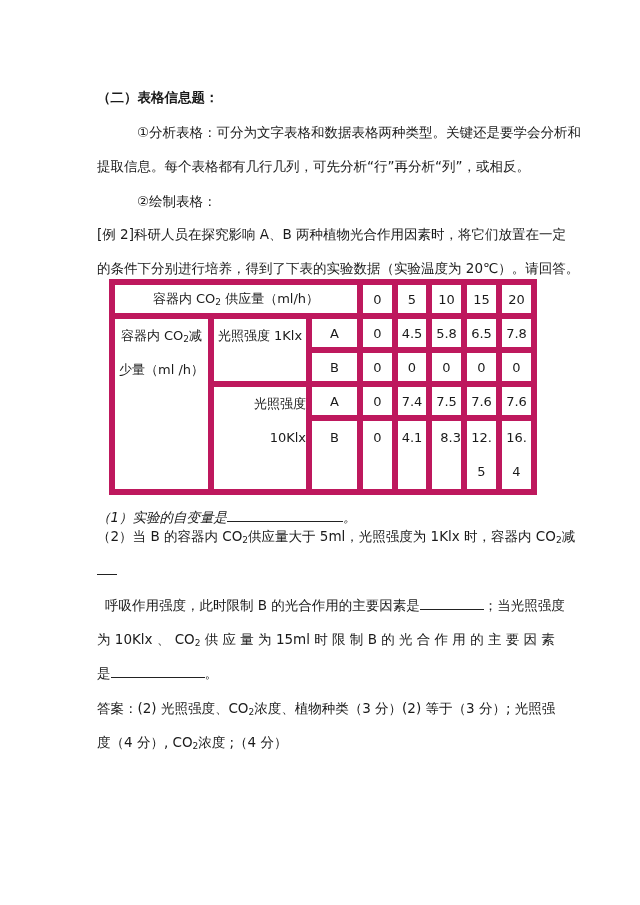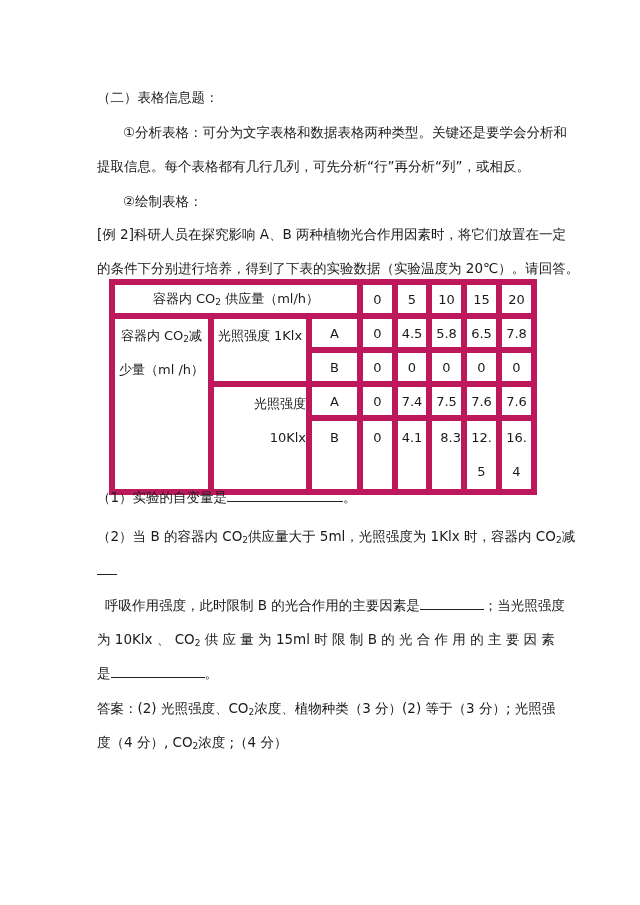--- a/index.html
+++ b/index.html
@@ -1,20 +1,20 @@
 <!DOCTYPE html>
 <html><head>
 <meta charset="utf-8">
 <style>
   html, body { margin: 0; padding: 0; background: #ffffff; }
   body { width: 640px; height: 905px; position: relative; overflow: hidden;
          font-family: "DejaVu Sans", "Liberation Sans", sans-serif; color: #1a1a1a; font-size: 13.5px; }
   .line { position: absolute; left: 97px; white-space: nowrap; line-height: 18px; }
-  .bold { font-weight: normal; }
-  .indent { left: 123px; }
+  .bold { font-weight: bold; }
+  .indent { left: 137px; }
   .blank { display: inline-block; border-bottom: 1px solid #222; height: 13px; vertical-align: baseline; }
   sub { font-size: 9px; vertical-align: -2px; line-height: 0; }
   table.data { position: absolute; left: 109px; top: 279px; border-collapse: collapse; font-size: 13px; }
   table.data td { border: 6px solid #be185d; text-align: center; padding: 0; }
   td.top { vertical-align: top; padding-top: 8px !important; }
   .tall { line-height: 34px; }
 </style>
 </head>
 <body>
 
@@ -87,21 +87,21 @@
     <td class="top" style="padding-top:0 !important; line-height:34px;">4.1</td>
     <td class="top" style="padding-top:0 !important; line-height:34px;text-align:right;">8.3</td>
     <td class="top wrap" style="padding-top:0 !important; line-height:34px; white-space:pre;">12.
 5</td>
     <td class="top wrap" style="padding-top:0 !important; line-height:34px; white-space:pre;">16.
 4</td>
   </tr>
 </tbody>
   </table>
 
-<div class="line" style="top:488px;">
+<div class="line" style="top:508px;font-style:italic;">
   <span>（1）实验的自变量是</span><span class="blank" style="width:116px;"></span><span>。</span>
 </div>
 
 <div class="line" style="top:527px;">
   <span>（2）当 B 的容器内 CO</span><sub>2</sub><span>供应量大于 5ml，光照强度为 1Klx 时，容器内 CO</span><sub>2</sub><span>减</span>
 </div>
 <div class="line" style="top:561px;">
   <span class="blank" style="width:20px;"></span>
 </div>
 <div class="line" style="top:596px;padding-left:8px;">

